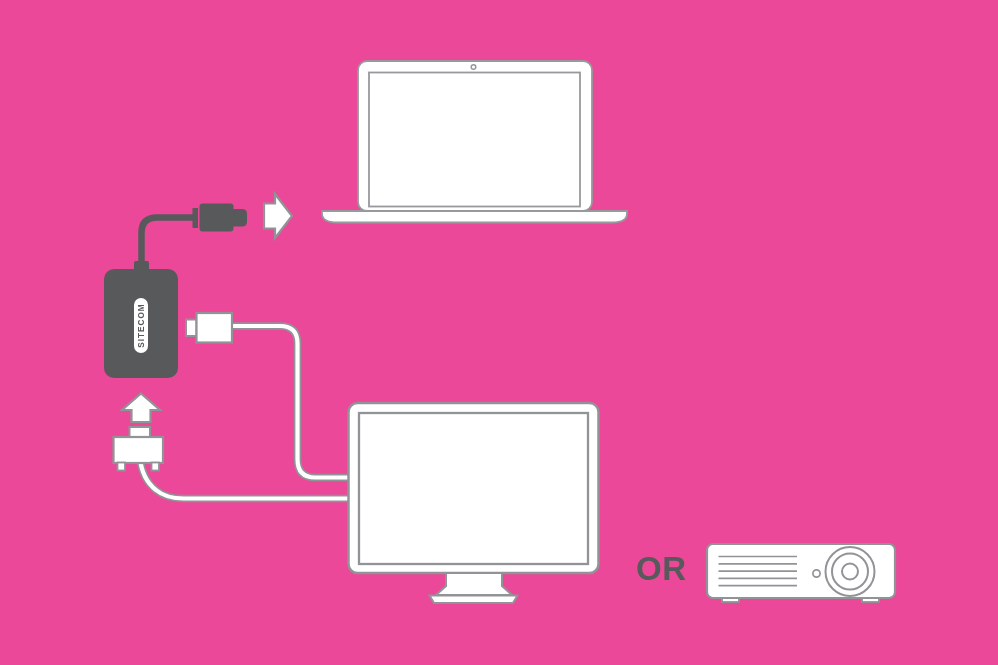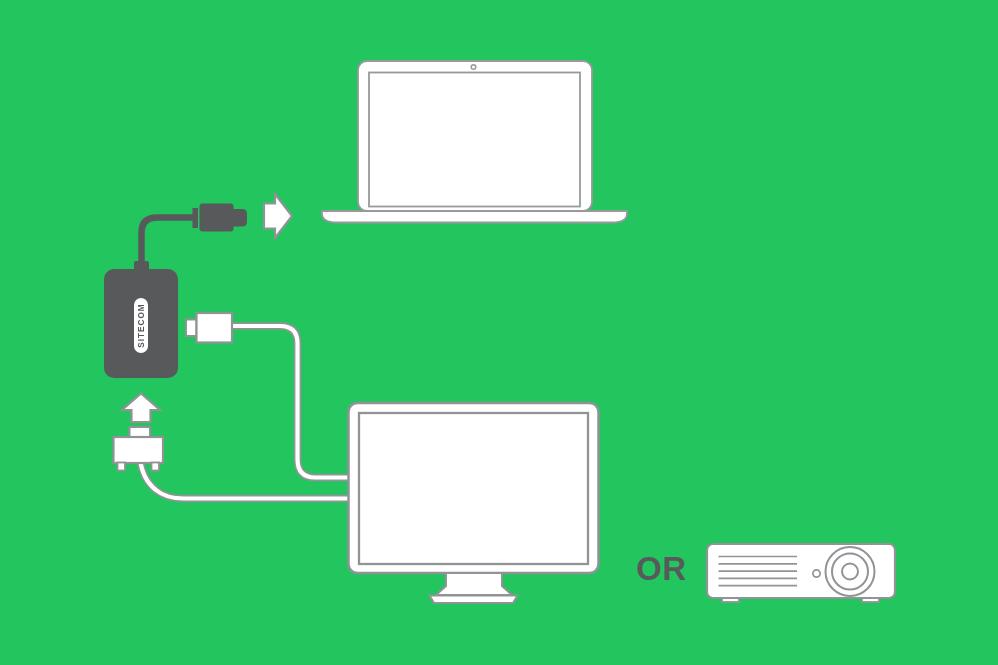--- a/index.html
+++ b/index.html
@@ -1,20 +1,20 @@
 <!DOCTYPE html>
 <html><head>
 <meta charset="utf-8">
 <style>
   html, body { margin: 0; padding: 0; background: #ffffff; }
   .canvas {
     position: relative;
     width: 998px;
     height: 665px;
-    background: #22c55e;
+    background: #ec4899;
     font-family: "Liberation Sans", sans-serif;
     overflow: hidden;
   }
   svg { display: block; }
   .outline       { fill: #ffffff; stroke: #919396; }
   .outline-thin  { fill: #ffffff; stroke: #97999c; }
   .dark-fill     { fill: #58595b; stroke: none; }
   .dark-stroke   { fill: none; stroke: #58595b; }
   .cable-outer   { fill: none; stroke: #919396; stroke-width: 7.5; }
   .cable-inner   { fill: none; stroke: #ffffff; stroke-width: 4.2; }

